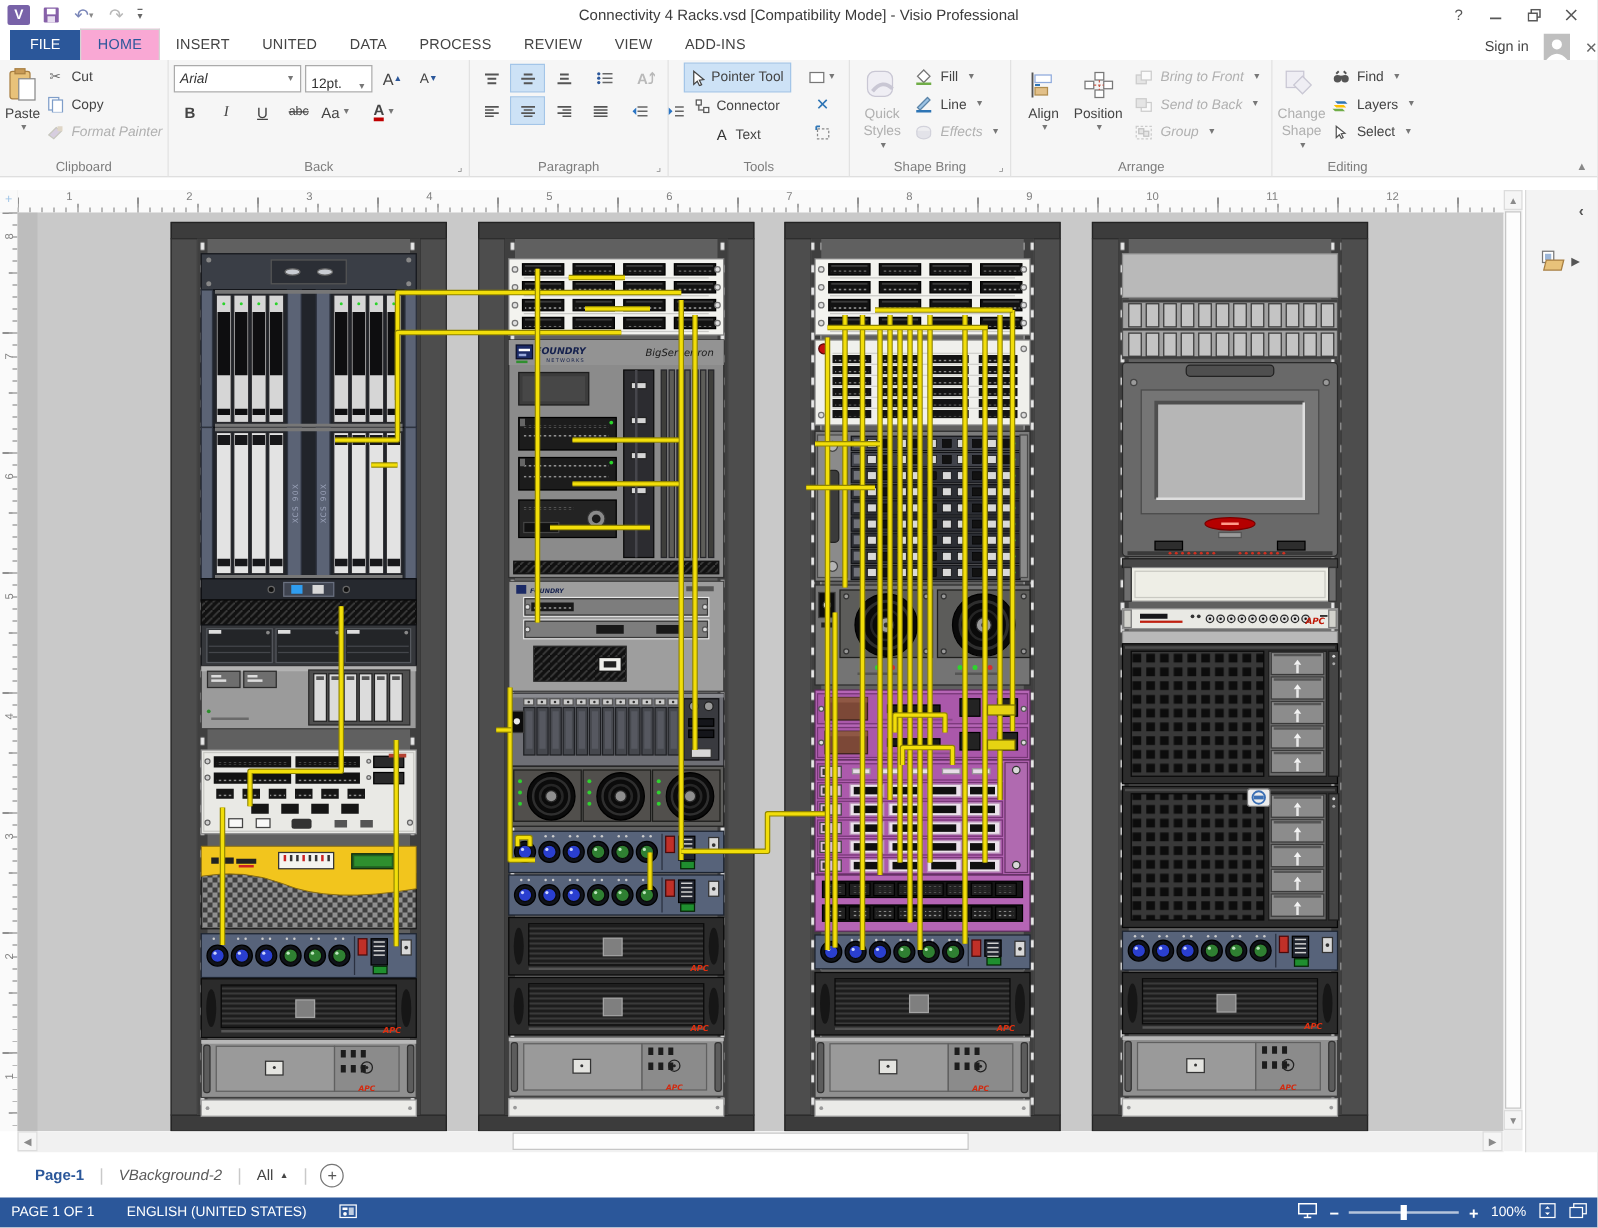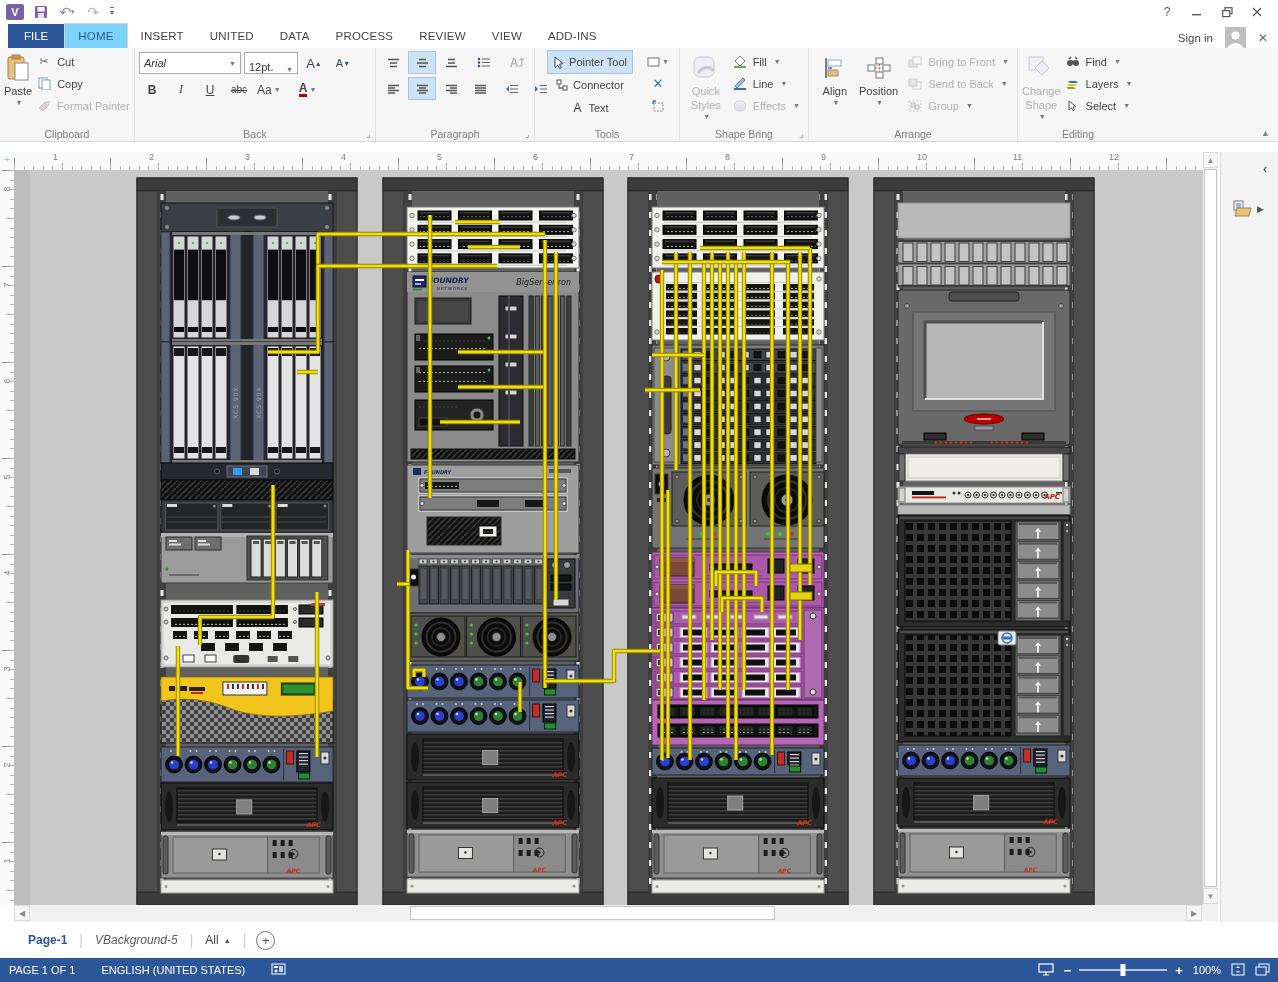--- a/index.html
+++ b/index.html
@@ -16,37 +16,37 @@
   .redo{color:#b8b8b8;font-size:14px;line-height:1;}
   .mini-arrow{font-size:7px;color:#888;}
   .qat-more{font-size:8px;color:#666;border-top:1px solid #666;padding-top:1px;line-height:1;}
   .doc-title{position:absolute;left:0;right:0;text-align:center;font-size:12px;color:#3b3b3b;pointer-events:none;}
   .win-controls{margin-left:auto;display:flex;align-items:center;gap:4px;padding-right:8px;z-index:5;}
   .win-btn{width:26px;height:18px;display:flex;align-items:center;justify-content:center;color:#585858;font-size:12px;}
   
   .tabrow{position:absolute;top:24px;left:0;right:0;height:24px;background:#fff;display:flex;align-items:flex-end;border-bottom:1px solid #e3e3e3;}
   .tab-file{background:#2b579a;color:#fff;padding:4px 16px;font-size:11.5px;margin-left:8px;height:16px;display:flex;align-items:center;}
   .rtab{padding:4px 13px;font-size:11.5px;color:#444;height:16px;display:flex;align-items:center;letter-spacing:.2px;}
-  .rtab.active{background:#7dd3fc;color:#2b579a;border:1px solid #d4d4d4;border-bottom:none;margin-bottom:-1px;padding-bottom:5px;}
-  .signin-zone{margin-left:auto;display:flex;align-items:center;gap:12px;padding-right:10px;}
+  .rtab.active{background:#f9a8d4;color:#2b579a;border:1px solid #d4d4d4;border-bottom:none;margin-bottom:-1px;padding-bottom:5px;}
+  .signin-zone{margin-left:auto;display:flex;align-items:center;gap:12px;}
   .signin{font-size:11.5px;color:#444;}
   .avatar{width:21px;height:21px;background:#bfbfbf;display:flex;align-items:flex-end;justify-content:center;overflow:hidden;}
   .doc-close{color:#666;font-size:12px;}
   
   .ribbon{position:absolute;top:48px;left:0;right:0;height:93px;background:#f6f6f6;border-bottom:1px solid #d8d8d8;display:flex;}
   .rgroup{position:relative;border-right:1px solid #e2e2e2;padding:3px 4px 15px 4px;display:flex;align-items:flex-start;}
   .glabel{position:absolute;bottom:1px;left:0;right:0;text-align:center;font-size:10.5px;color:#7c7c7c;}
   .launcher{position:absolute;right:2px;bottom:2px;width:10px;height:10px;color:#8a8a8a;font-size:9px;line-height:10px;text-align:center;}
   .bigbtn{width:46px;height:72px;display:flex;flex-direction:column;align-items:center;justify-content:flex-start;
           font-size:11px;color:#444;text-align:center;line-height:1.25;padding-top:2px;}
   .bigbtn .bicon{height:30px;display:flex;align-items:center;justify-content:center;margin-bottom:2px;}
   .bigbtn.disabled{color:#b0b0b0;}
   .vcol{display:flex;flex-direction:column;justify-content:flex-start;gap:1px;}
   .smallbtn{display:flex;align-items:center;height:21px;font-size:11px;gap:5px;padding:0 4px;white-space:nowrap;color:#444;}
-  .smallbtn.disabled{color:#b0b0b0;}
+  .smallbtn.disabled{color:#b0b0b0;font-style:italic;}
   .smallbtn .sic{width:16px;display:flex;justify-content:center;align-items:center;}
   .arrow{font-size:7px;color:#777;margin-left:2px;}
   .combo{border:1px solid #ababab;background:#fff;height:20px;font-size:11px;display:flex;align-items:center;padding:0 4px;gap:4px;color:#333;}
   .fontrow{display:flex;align-items:center;gap:3px;margin:1px 0 3px 0;}
   .toggle{min-width:22px;height:21px;display:flex;align-items:center;justify-content:center;padding:0 2px;}
   .toggle.on{background:#cde2f6;outline:1px solid #a3c5e8;}
   .tools-row{display:flex;align-items:center;height:22px;font-size:11px;gap:5px;padding:0 5px;}
   .tools-row.on{background:#cde2f6;outline:1px solid #a3c5e8;}
   .bold{font-weight:bold;}
   .ital{font-style:italic;}
@@ -114,20 +114,21 @@
     </span>
     <span class="ic">
         <span class="undo">↶</span>
         <span class="mini-arrow">▾</span>
       </span>
     <span class="ic">
         <span class="redo">↷</span>
       </span>
     <span class="qat-more">▾</span>
   </div>
+  <div class="doc-title">Connectivity 4 Racks.vsd  [Compatibility Mode] - Visio Professional</div>
   <div class="win-controls">
     <span class="win-btn">?</span>
     <span class="win-btn">
         <svg width="10" height="10">
           <rect x="0" y="7" width="9" height="1.4" fill="#585858"></rect>
         </svg>
       </span>
     <span class="win-btn">
         <svg width="11" height="11">
           <rect x="3" y="0.7" width="7" height="6" fill="none" stroke="#585858" stroke-width="1.2"></rect>
@@ -1986,21 +1987,21 @@
           <path d="M4,8 h14 l-2,8 h-14 Z" fill="#e8c27a" stroke="#a87f42"></path>
         </svg>
     </span>
     <span class="stencil-arr">▶</span>
   </div>
 </div>
 
 <div class="pagetabs">
   <span class="ptab active">Page-1</span>
   <span class="psep">|</span>
-  <span class="ptab bg">VBackground-5</span>
+  <span class="ptab bg">VBackground-2</span>
   <span class="psep">|</span>
   <span class="alltab">
       <span>All</span>
       <span class="up">▲</span>
     </span>
   <span class="psep">|</span>
   <span class="addpage">+</span>
 </div>
 
 <div class="statusbar">

